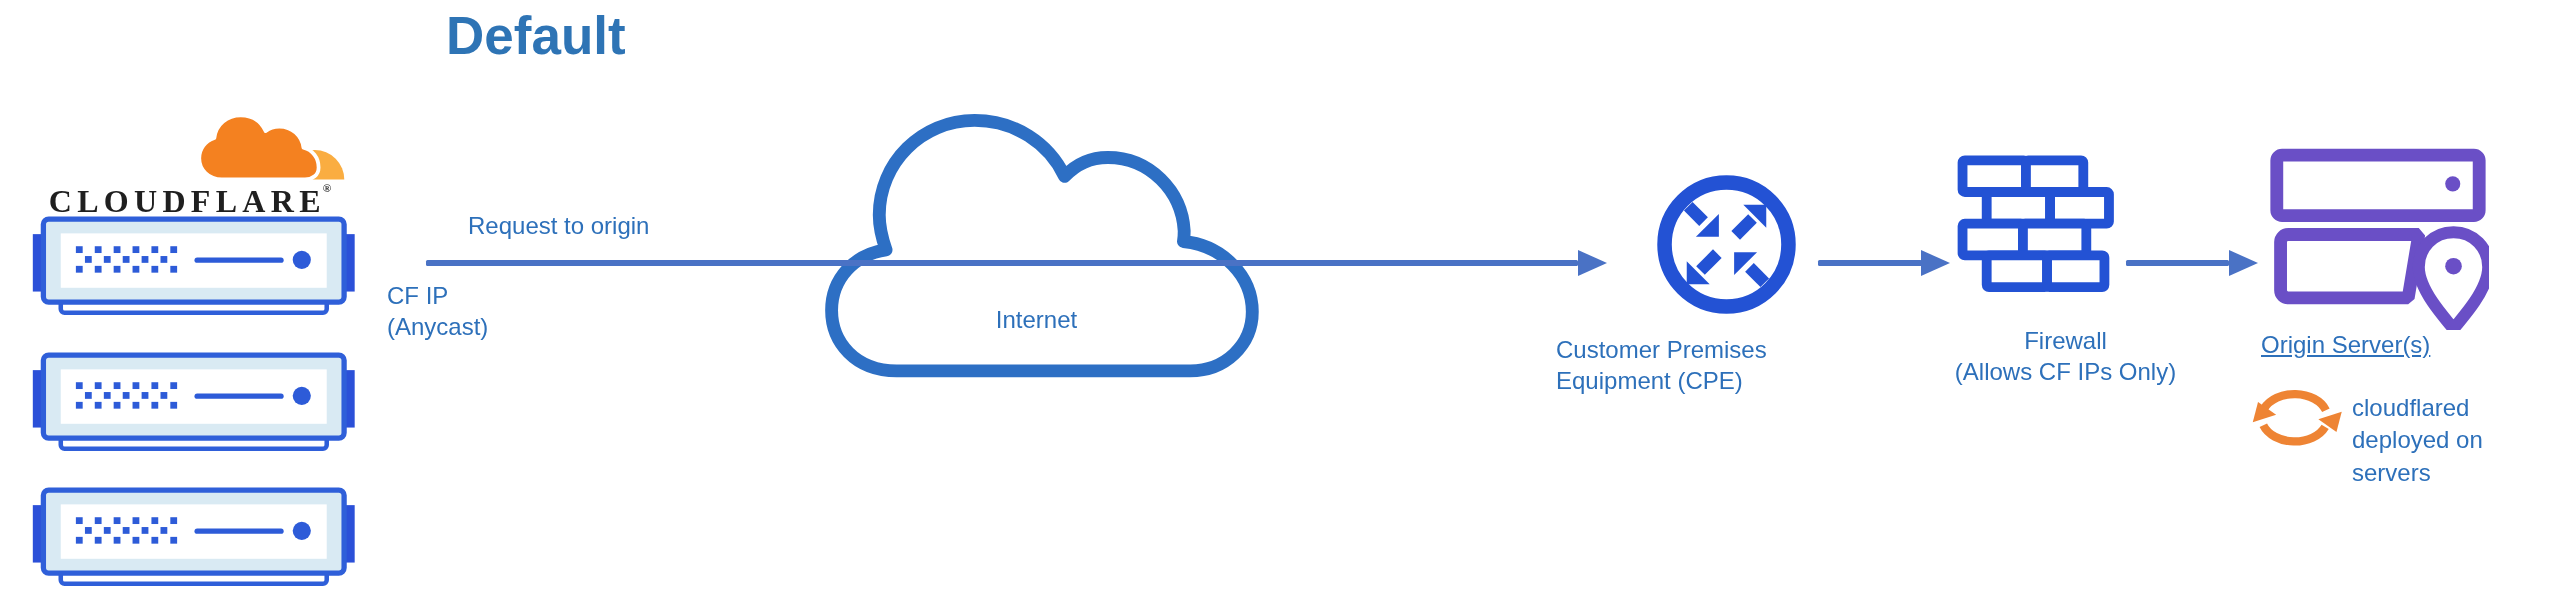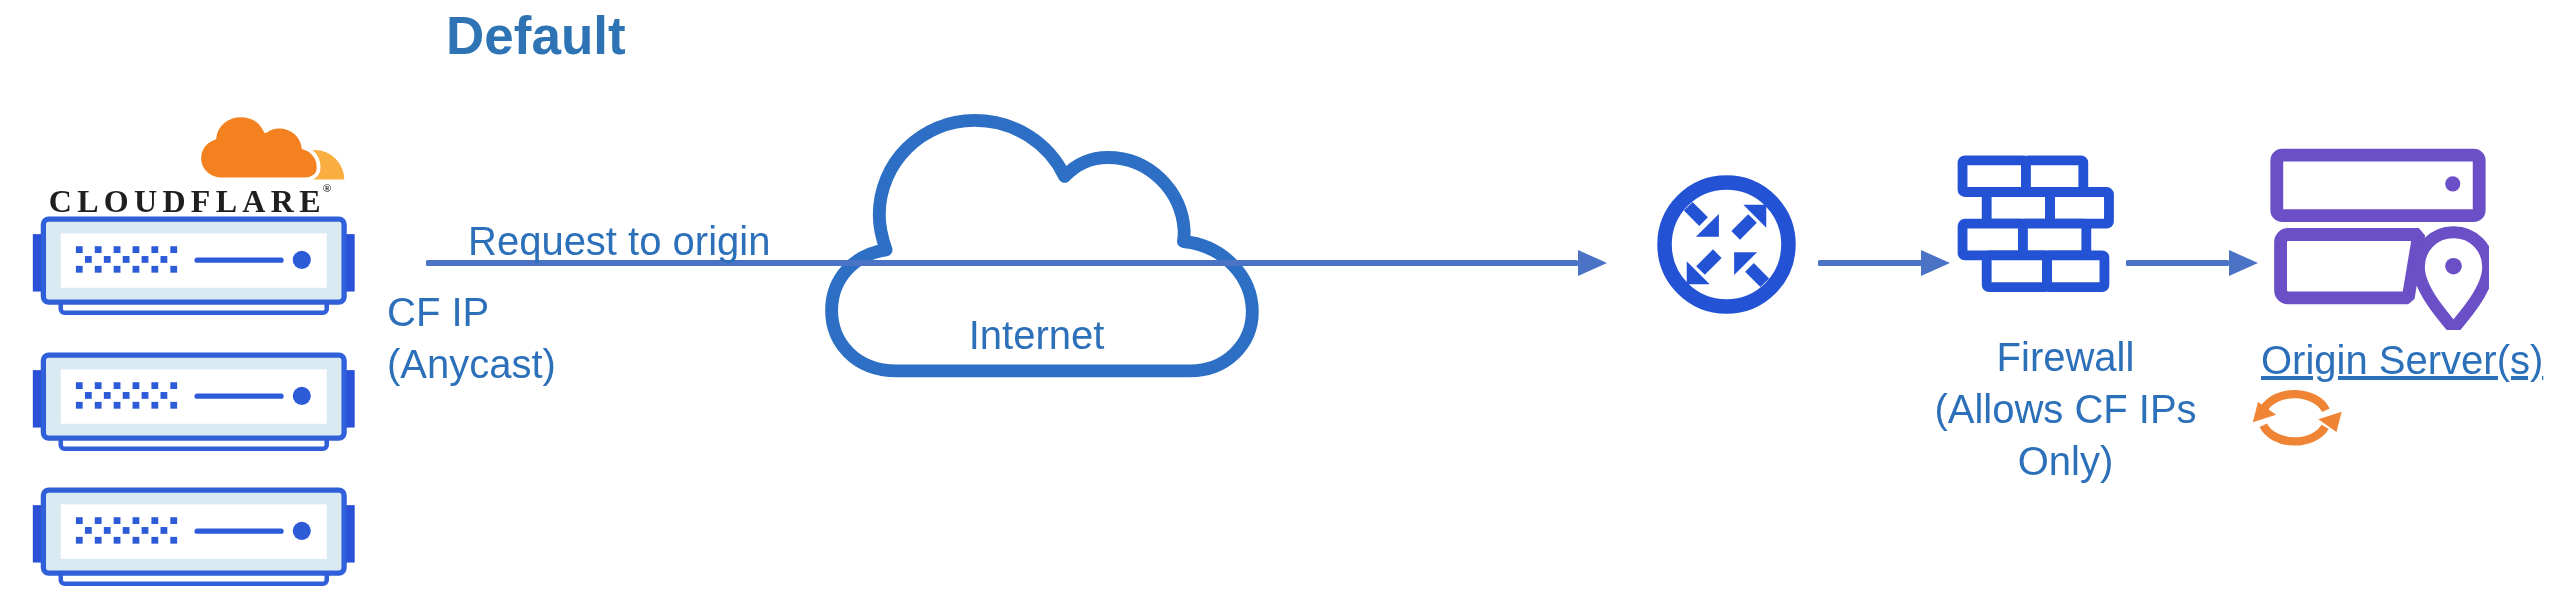--- a/index.html
+++ b/index.html
@@ -20,21 +20,21 @@
   }
   *{margin:0;padding:0;box-sizing:border-box;}
   html,body{background:#fff;}
   body{font-family:"Liberation Sans", sans-serif;}
   .canvas{position:relative;width:2576px;height:614px;background:#ffffff;overflow:hidden;}
 
   .abs{position:absolute;}
 
   .title{font-size:53px;font-weight:600;color:var(--title-blue);letter-spacing:0px;}
 
-  .label{font-size:40px;color:var(--text-blue);line-height:1.18;margin-top:6px;}
+  .label{font-size:24px;color:var(--text-blue);line-height:1.18;}
   .label.center{text-align:center;}
   .label.lh13{line-height:1.3;}
   .label.lh135{line-height:1.35;}
 
   .wordmark{font-size:32px;font-weight:800;letter-spacing:5.3px;color:var(--wordmark-black);white-space:nowrap;font-family:Liberation Serif, serif;}
   .wordmark .reg{font-size:11.4px;font-weight:700;vertical-align:top;letter-spacing:0;position:relative;top:-1.5px;left:-3px;}
 
   .flow-line{position:absolute;height:6px;background:var(--arrow-blue);border-radius:1.5px;}
   .flow-head{position:absolute;width:0;height:0;
     border-top:13px solid transparent;border-bottom:13px solid transparent;
@@ -141,20 +141,24 @@
       <polygon points="90,90 90,60 60,90" stroke="none"></polygon>
       <line x1="150" y1="150" x2="130" y2="130"></line>
       <polygon points="110,110 110,140 140,110" stroke="none"></polygon>
       <line x1="112" y1="88" x2="134" y2="66"></line>
       <polygon points="152,48 152,78 122,48" stroke="none"></polygon>
       <line x1="88" y1="112" x2="66" y2="134"></line>
       <polygon points="48,152 48,122 78,152" stroke="none"></polygon>
     </g>
   </svg>
 
+  <div class="abs label lh13" style="left:1556px;top:334px;">
+    <div>Customer Premises</div>
+    <div>Equipment (CPE)</div>
+  </div>
 
   <svg class="abs" style="left:1955px;top:154px;" width="160" height="150" viewBox="0 0 212 198">
     <g class="stroke-icon" stroke-width="13" stroke-linejoin="round">
       <rect x="10" y="8" width="84" height="42" rx="3"></rect>
       <rect x="94" y="8" width="76" height="42" rx="3"></rect>
       <rect x="42" y="50" width="84" height="42" rx="3"></rect>
       <rect x="126" y="50" width="78" height="42" rx="3"></rect>
       <rect x="10" y="92" width="80" height="42" rx="3"></rect>
       <rect x="90" y="92" width="84" height="42" rx="3"></rect>
       <rect x="42" y="134" width="80" height="42" rx="3"></rect>
@@ -183,15 +187,16 @@
     <g stroke="var(--sync-orange)" stroke-width="11" fill="none">
       <path d="M98,36 A44,32 0 0 0 16,34"></path>
       <path d="M15,56 A44,32 0 0 0 97,58"></path>
     </g>
     <g fill="var(--sync-orange)">
       <polygon points="1,52 8,25 32,42"></polygon>
       <polygon points="119,38 112,65 88,48"></polygon>
     </g>
   </svg>
 
+  <div class="abs label lh135" style="left:2352px;top:392px;width:193px;">cloudflared deployed on servers</div>
 
 </div>
 
 
 </body></html>

